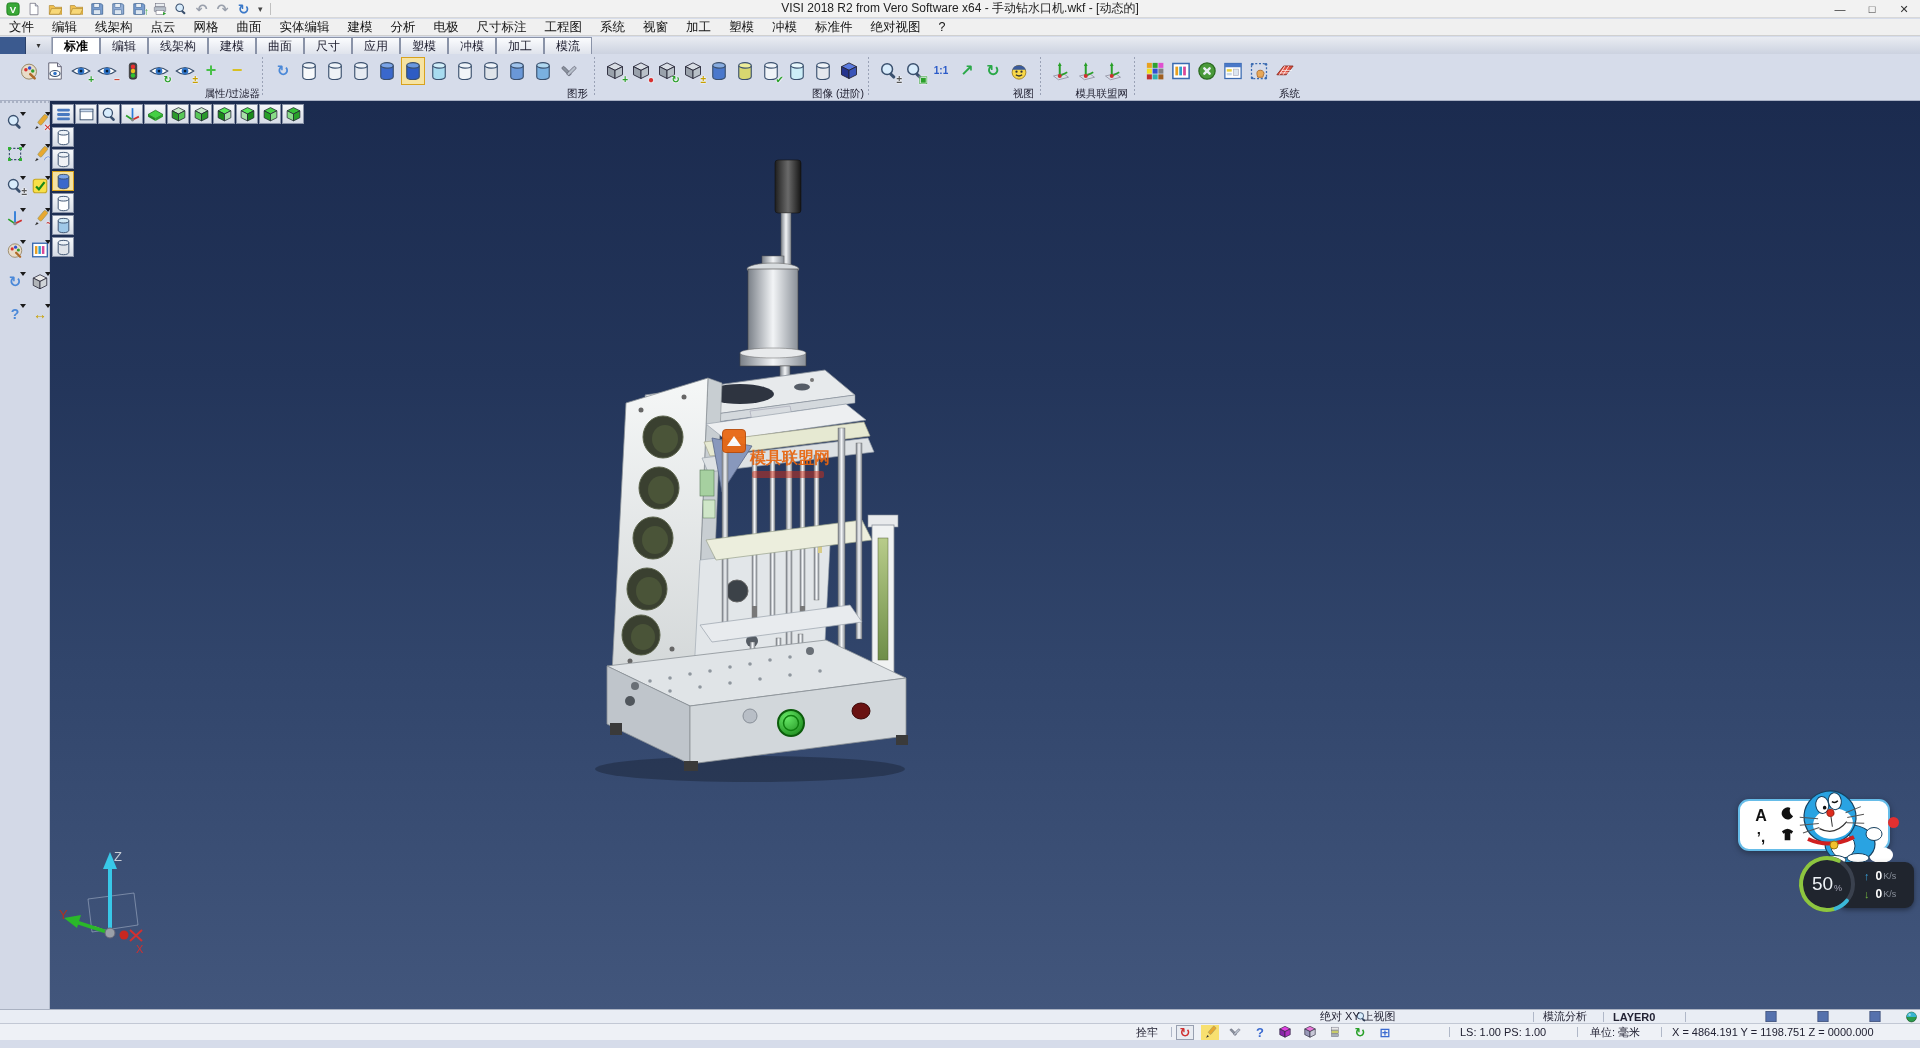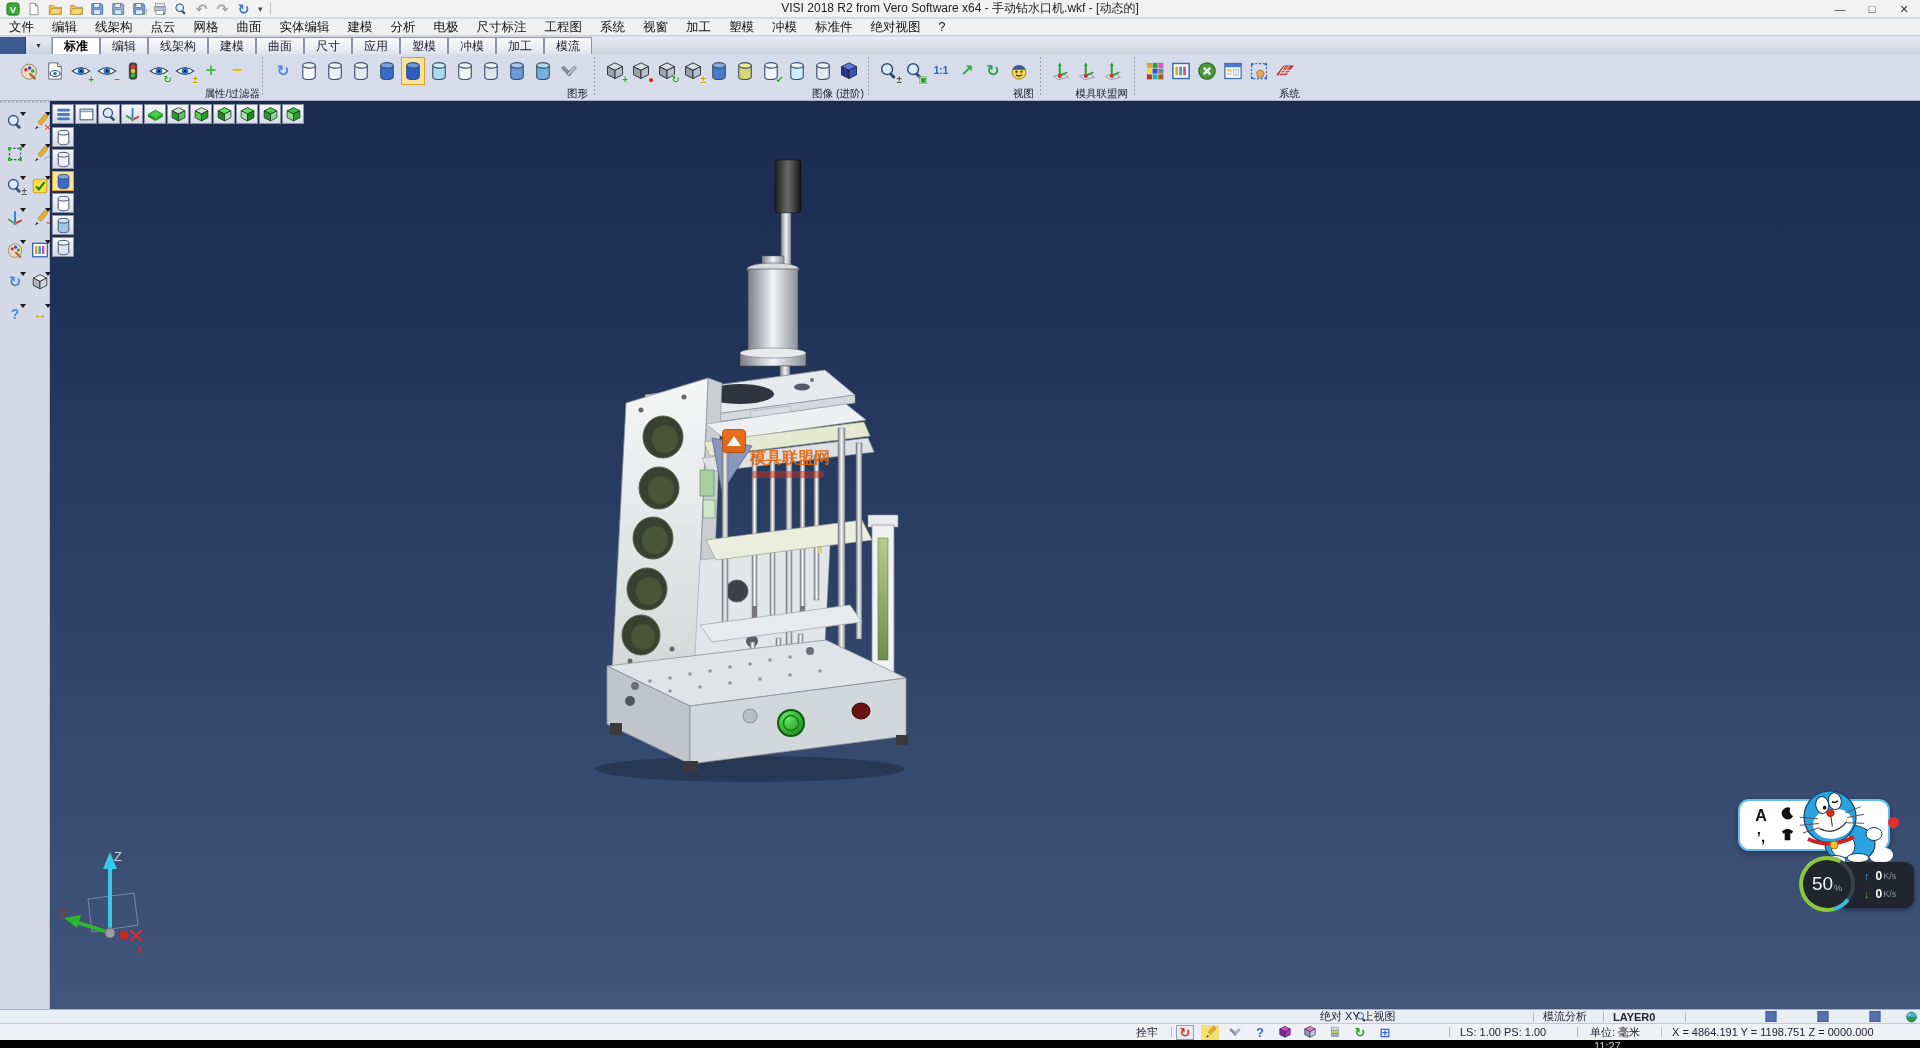--- a/index.html
+++ b/index.html
@@ -1149,16 +1149,13 @@
       <span>单位: 毫米</span>
     </div>
     <div class="abs" style="left:1656px">
         <span class="ssep"></span>
       </div>
     <div class="abs" style="left:1672px">
       <span>X = 4864.191 Y = 1198.751 Z = 0000.000</span>
     </div>
   </div>
 
-  <div class="taskstrip">
-    <span class="clock">11:27</span>
-  </div>
 </div>
 
 </body></html>

